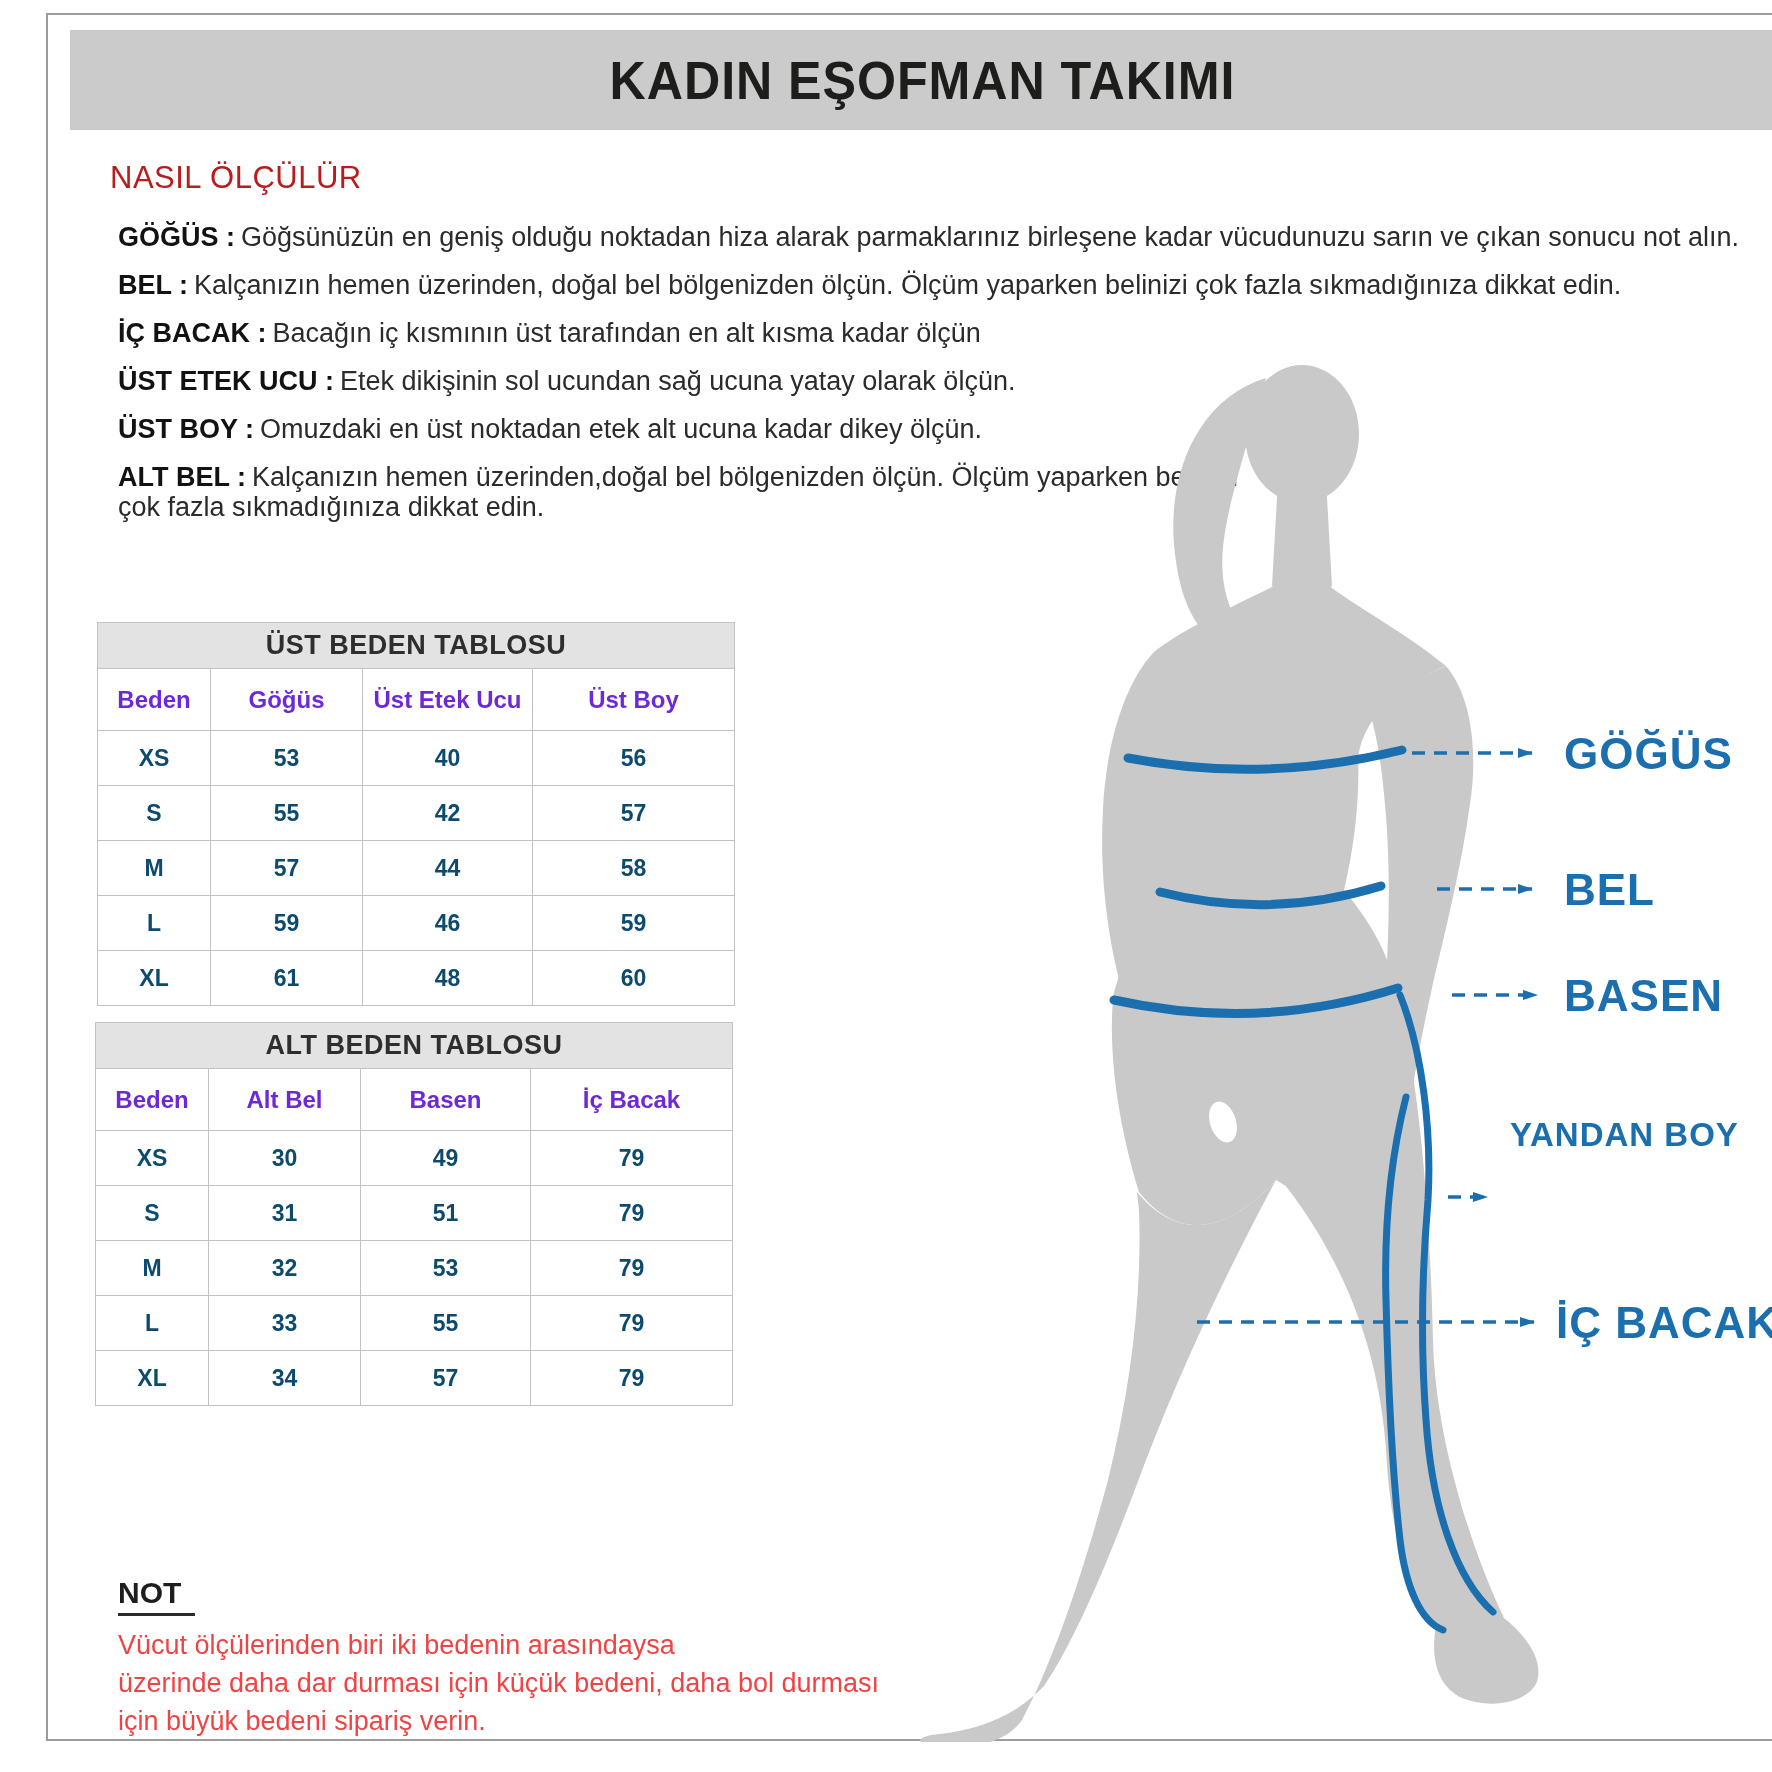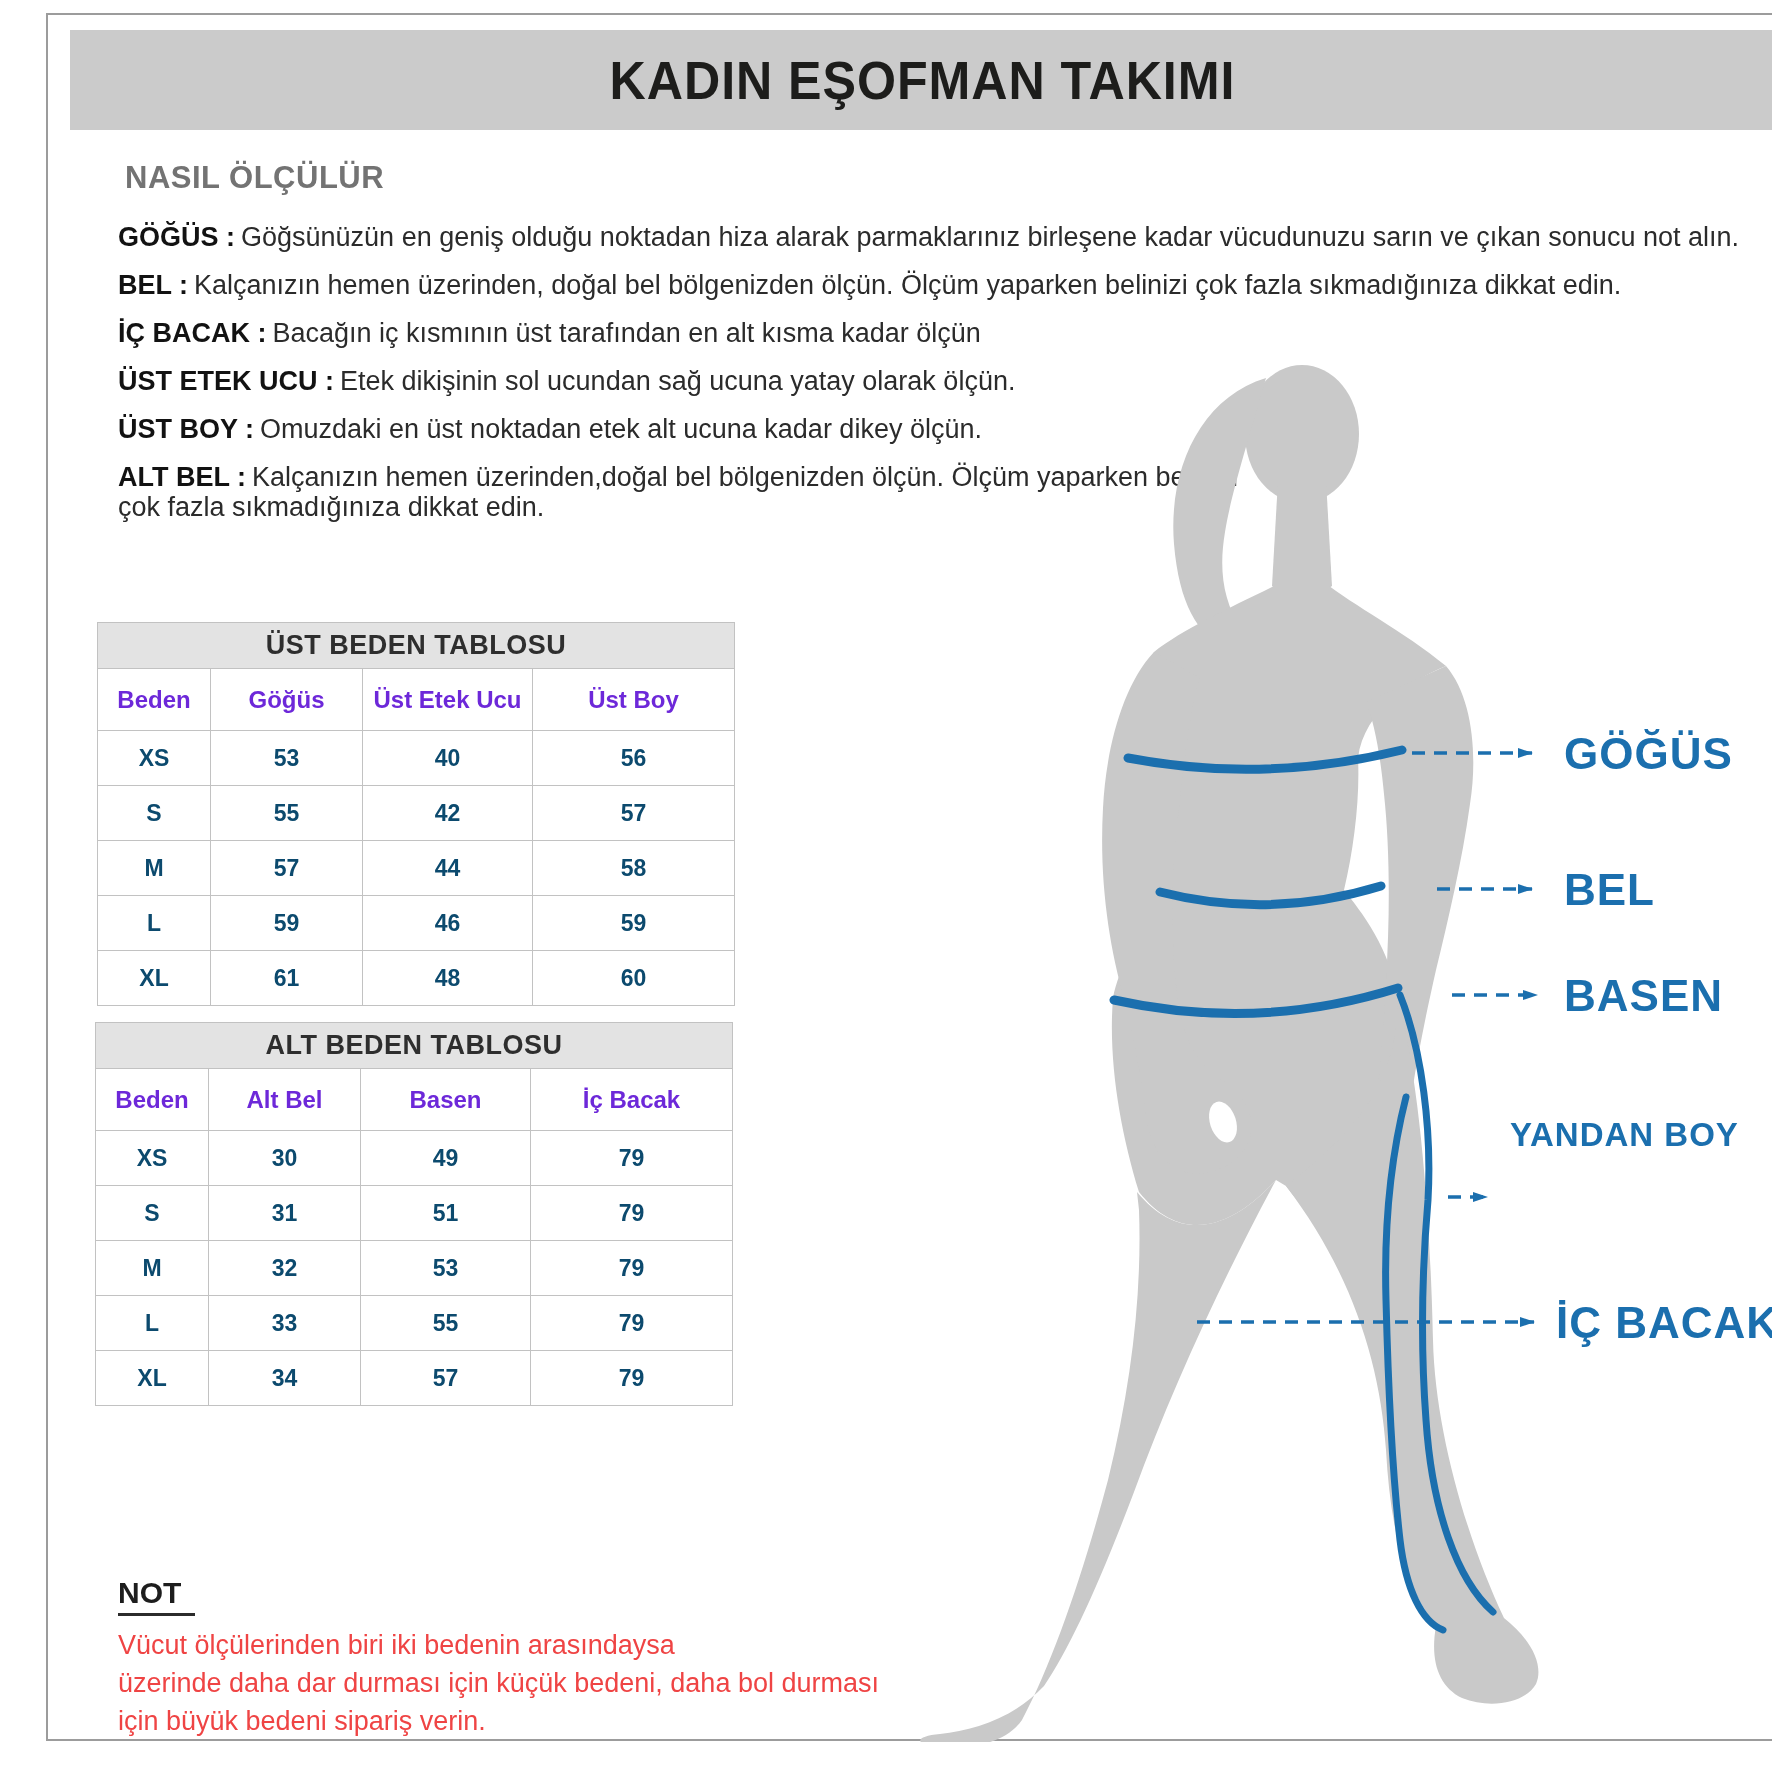--- a/index.html
+++ b/index.html
@@ -14,22 +14,22 @@
   }
   .banner {
     position:absolute; left:38px; top:30px; width:1704px; height:100px;
     background:#cbcbcb; display:flex; align-items:center; justify-content:center;
   }
   .banner h1 {
     font-size:54px; font-weight:bold; color:#1d1d1b; letter-spacing:1px;
     transform:scaleX(.93); white-space:nowrap;
   }
   .howto-heading {
-    position:absolute; left:93px; top:160px; font-size:31px; font-weight:bold;
-    color:#737373; letter-spacing:.5px;
+    position:absolute; left:78px; top:160px; font-size:31px; font-weight:normal;
+    color:#b91c1c; letter-spacing:.5px;
   }
   .defs { position:absolute; left:86px; top:222px; width:1664px; }
   .def { font-size:27px; line-height:30px; margin-bottom:18px; color:#2b2b2b; }
   .def b { color:#121212; margin-right:6px; }
   .def.wrap { max-width:1150px; }
   .size-table { position:absolute; border-collapse:collapse; table-layout:fixed; background:#fff; }
   .size-table col.c1 { width:113px; } .size-table col.c2 { width:152px; }
   .size-table col.c3 { width:170px; } .size-table col.c4 { width:202px; }
   .size-table th, .size-table td {
     border:1px solid #c2c2c2; text-align:center; vertical-align:middle;

